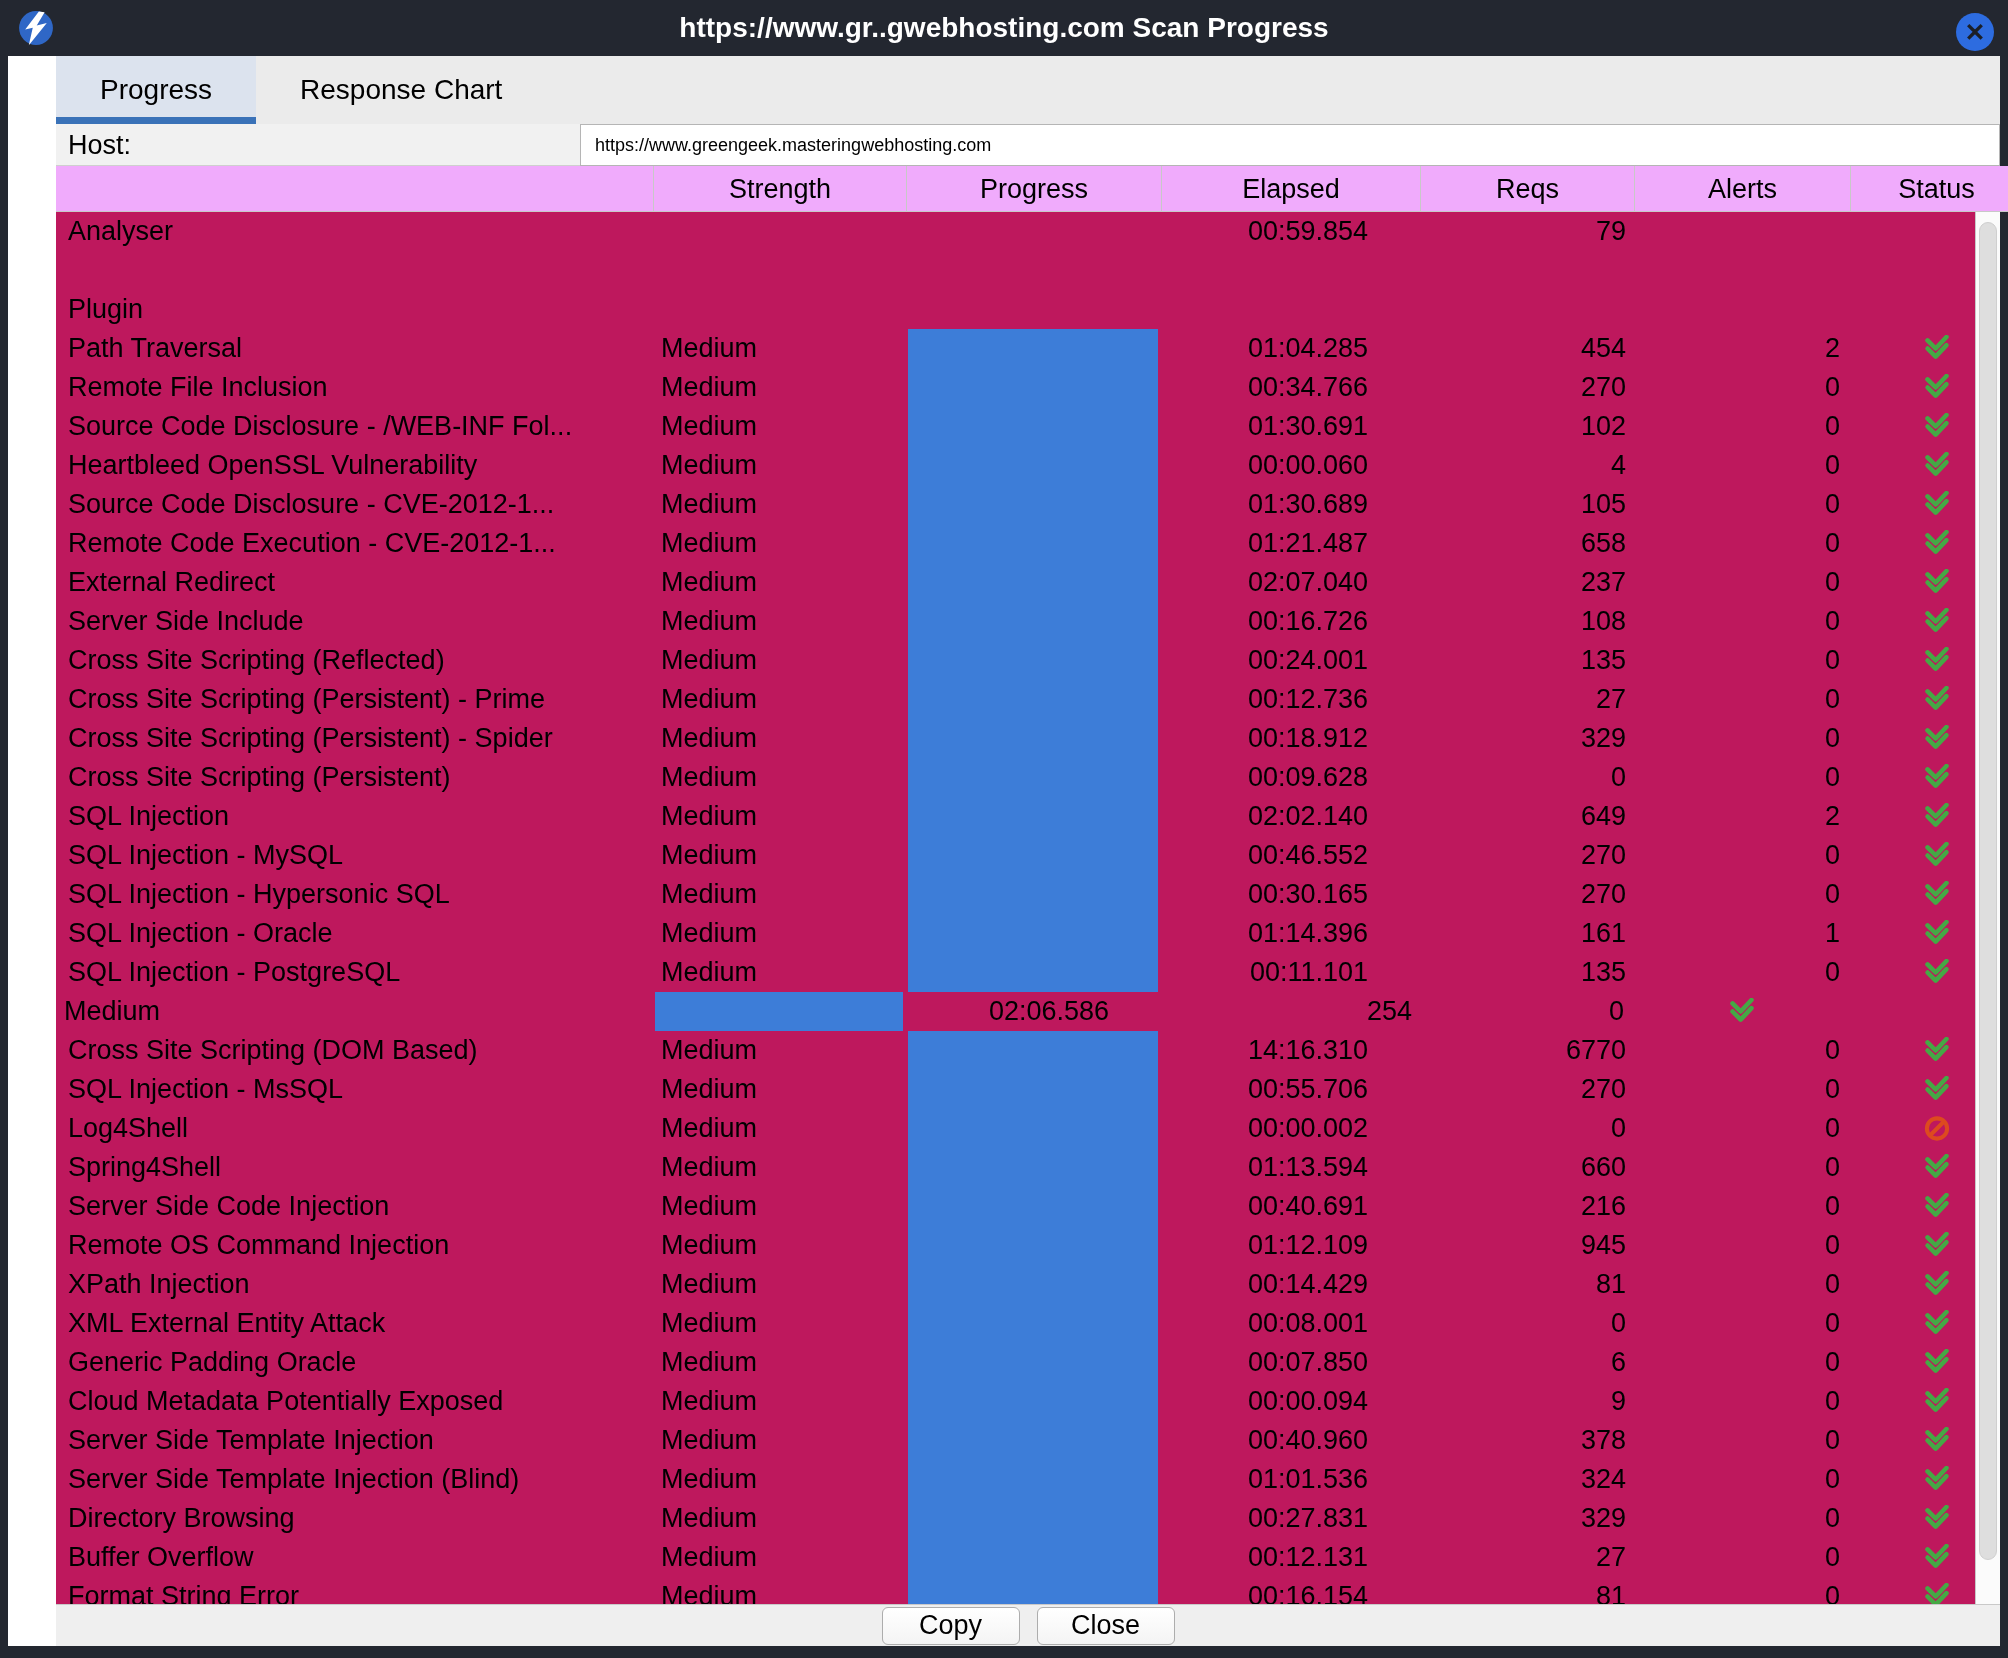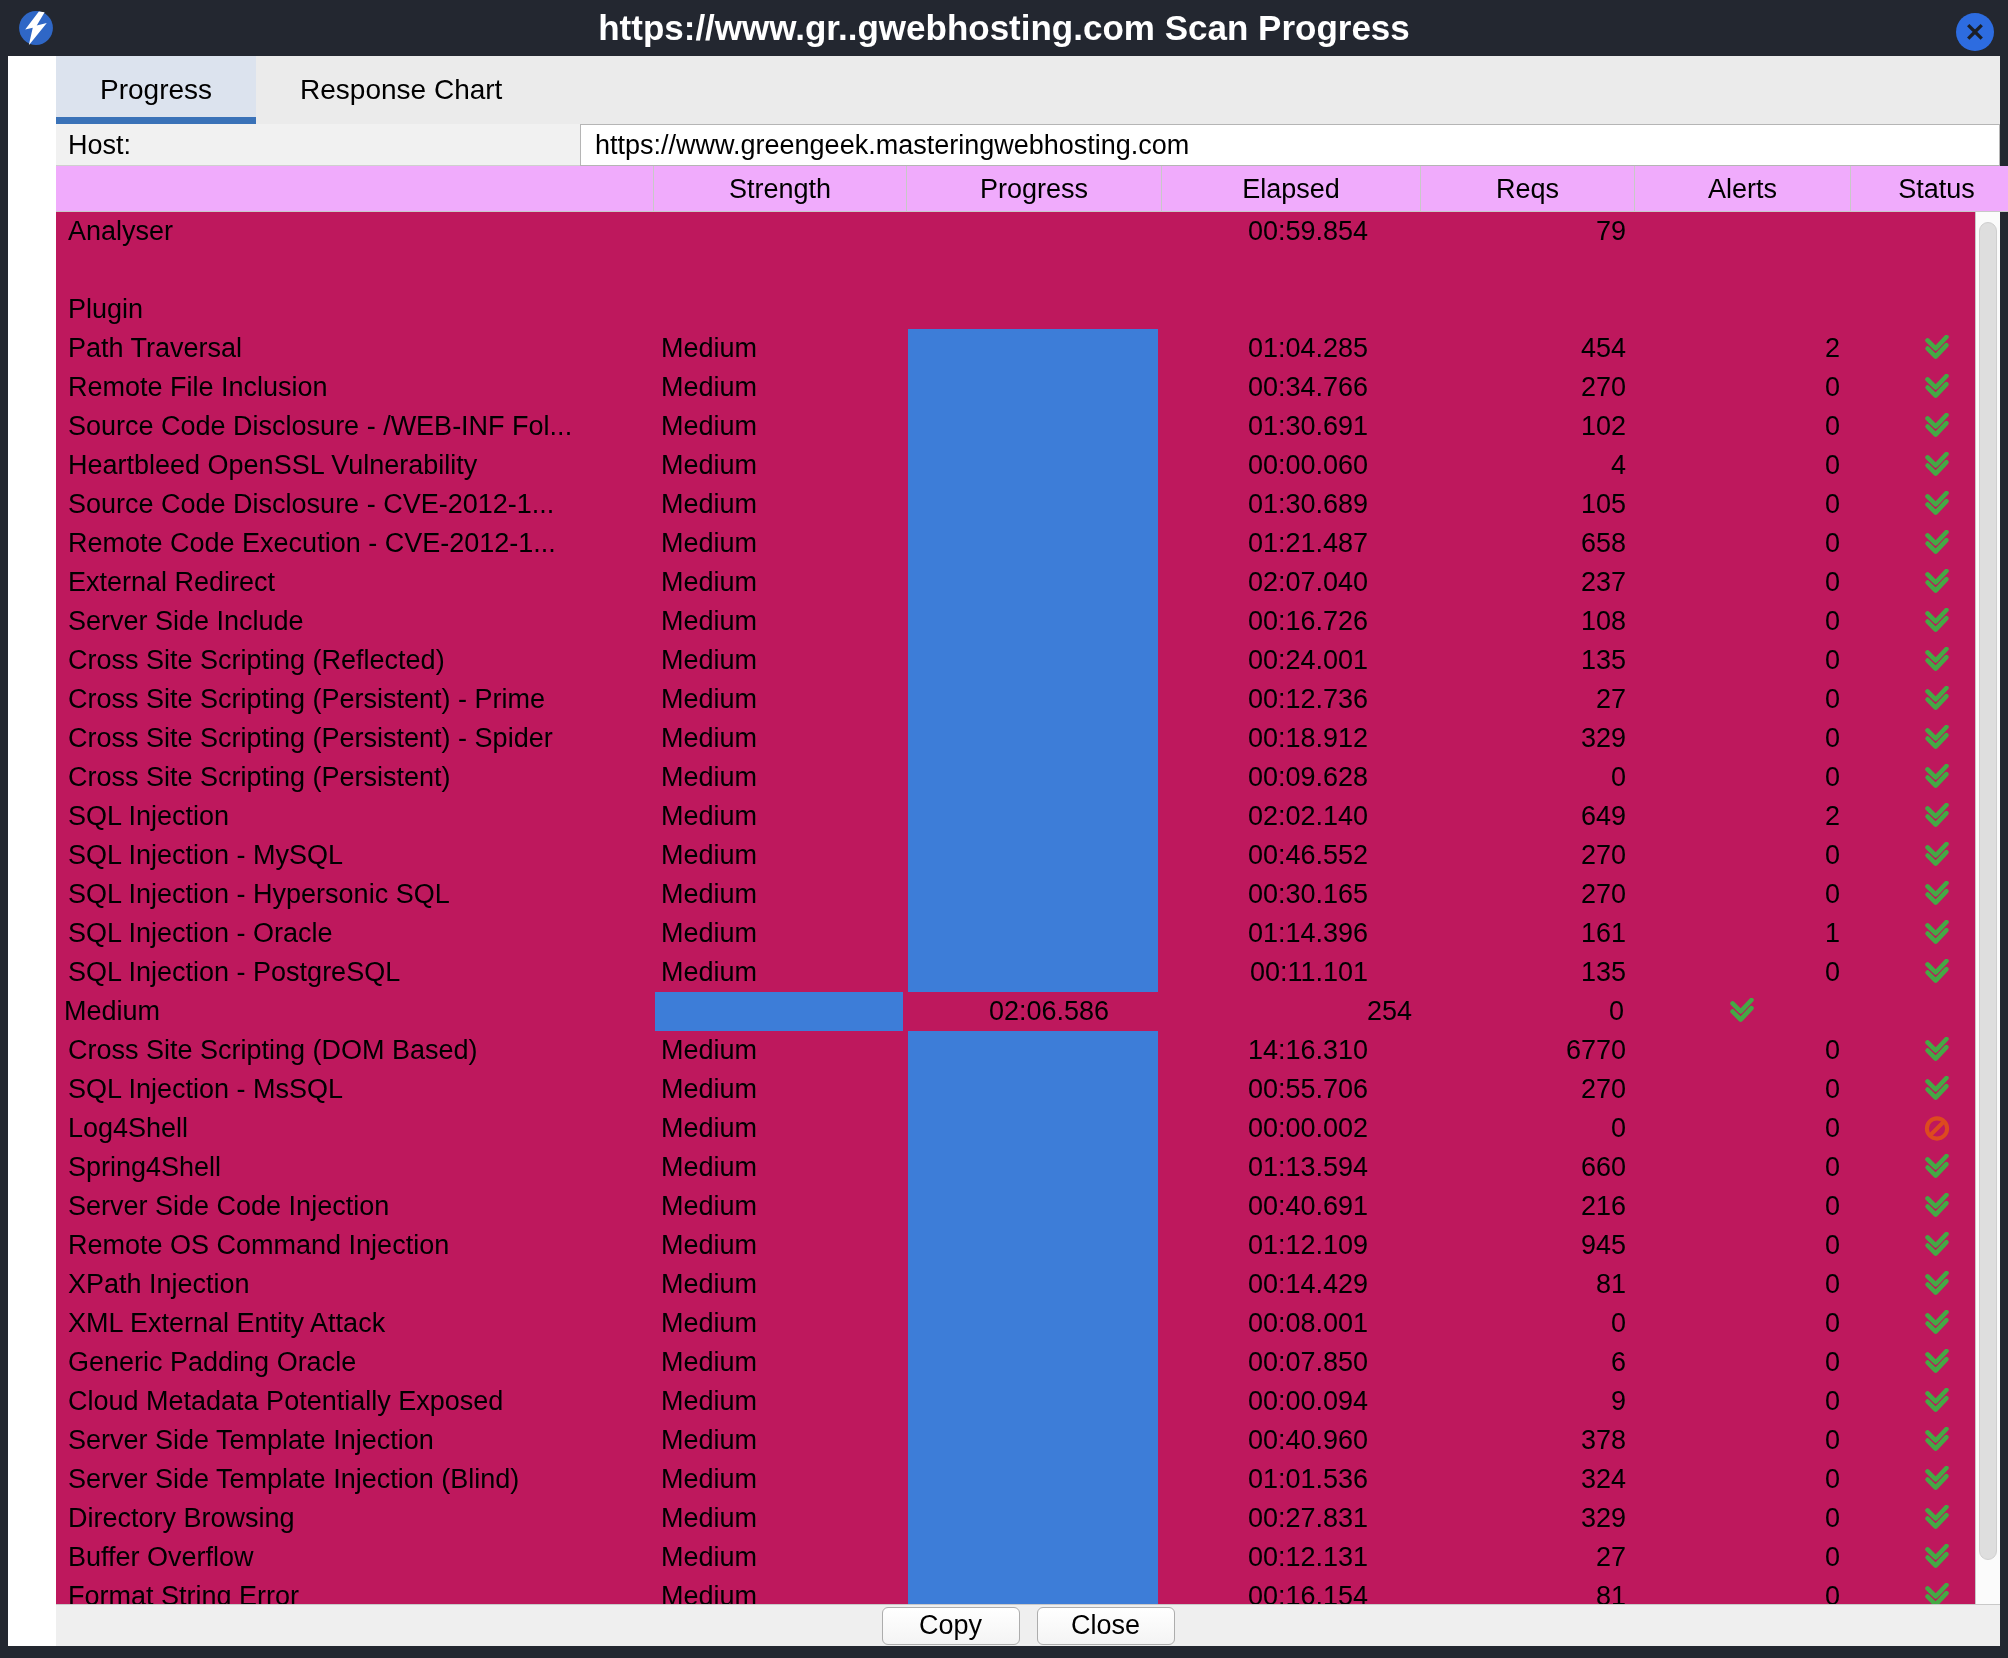--- a/index.html
+++ b/index.html
@@ -8,21 +8,21 @@
     position:relative; width:2008px; height:1658px;
     background:#232730; overflow:hidden;
     font-family:"Liberation Sans", sans-serif; color:#000;
   }
   
   .titlebar { position:absolute; left:0; top:0; width:2008px; height:56px; background:#232730; }
   .app-icon { position:absolute; left:18px; top:10px; width:36px; height:36px; }
   .title-text {
     position:absolute; left:0; right:0; top:0; height:56px;
     display:flex; align-items:center; justify-content:center;
-    color:#fff; font-weight:bold; font-size:35px;
+    color:#fff; font-weight:bold; font-size:28px;
   }
   .close-btn {
     position:absolute; right:14px; top:13px; width:38px; height:38px; border-radius:50%;
     background:#2d6ce0; display:flex; align-items:center; justify-content:center;
     color:#1b1f27; font-size:25px; font-weight:bold; cursor:pointer; line-height:1;
   }
   
   .content {
     position:absolute; left:8px; top:56px; width:1992px; height:1590px;
     background:#fff; display:flex; flex-direction:column;padding-left:48px;
@@ -34,21 +34,21 @@
   .tab.selected { background:#dce3ee; }
   .tab.selected .underline {
     position:absolute; left:0; right:0; bottom:0; height:7px; background:#3a72b8;
   }
   
   .hostrow { height:42px; background:#f1f1f1; position:relative; flex:none; border-bottom:1px solid #cfcfcf; }
   .host-label { position:absolute; left:12px; top:0; height:42px; display:flex; align-items:center; font-size:27px; }
   .host-input {
     position:absolute; left:524px; right:0; top:0; height:42px;
     background:#fff; border:1px solid #b5b5b5; font-family:"Liberation Sans", sans-serif;
-    font-size:27px; padding:0 0 0 14px; color:#000;
+    font-size:18px; padding:0 0 0 14px; color:#000;
   }
   
   .grid-cols { display:grid; grid-template-columns:597px 253px 255px 259px 214px 216px 173px; }
   .thead { height:46px; flex:none; background:#f0abfc; border-bottom:1px solid #c8c8c8; width:1967px; }
   .thead .hcell {
     display:flex; align-items:center; justify-content:center;
     font-size:27px; border-left:1px solid #c8c8c8; height:46px;
   }
   .thead .hcell:first-child { border-left:none; }
   .thead .hcell:last-child { border-right:1px solid #c8c8c8; }

